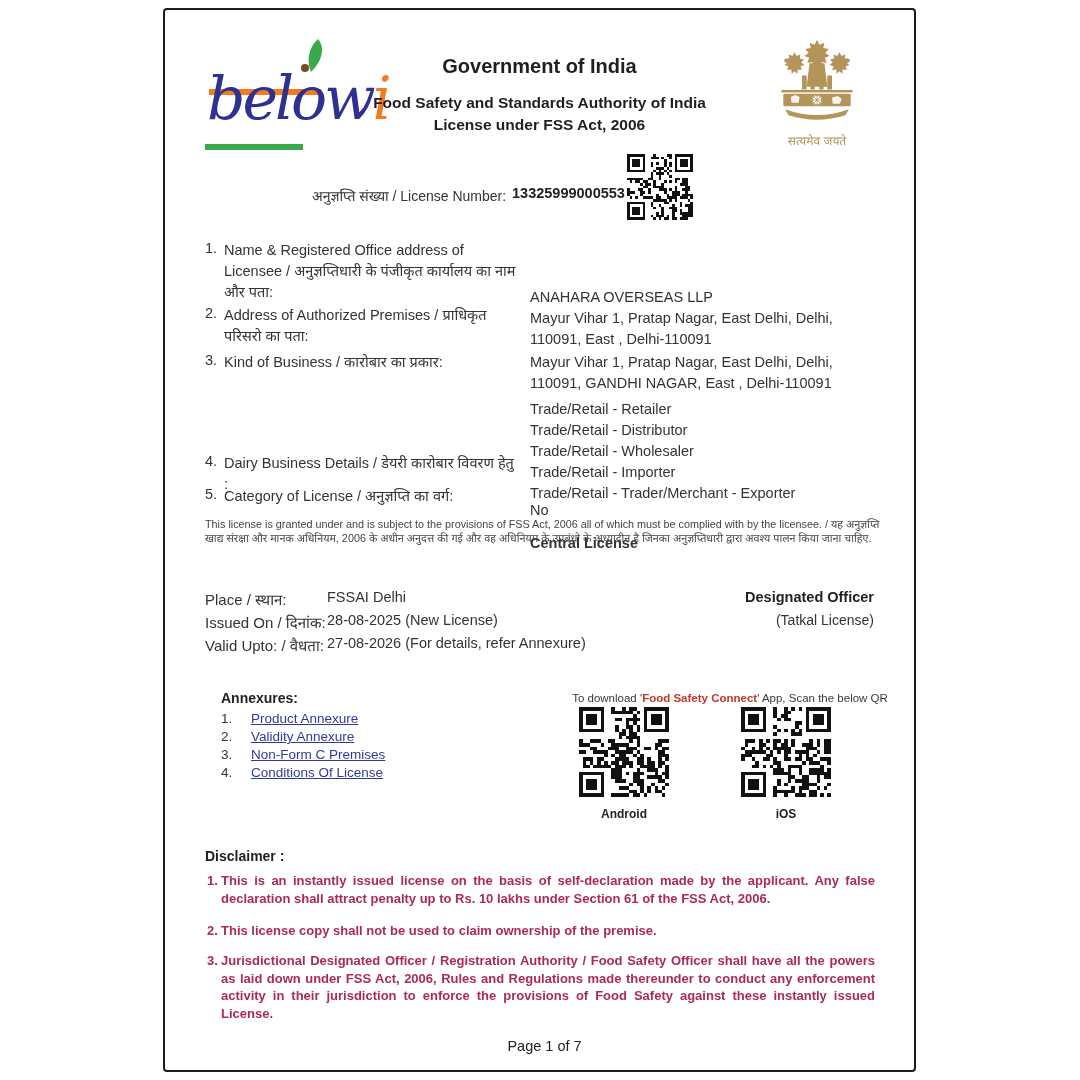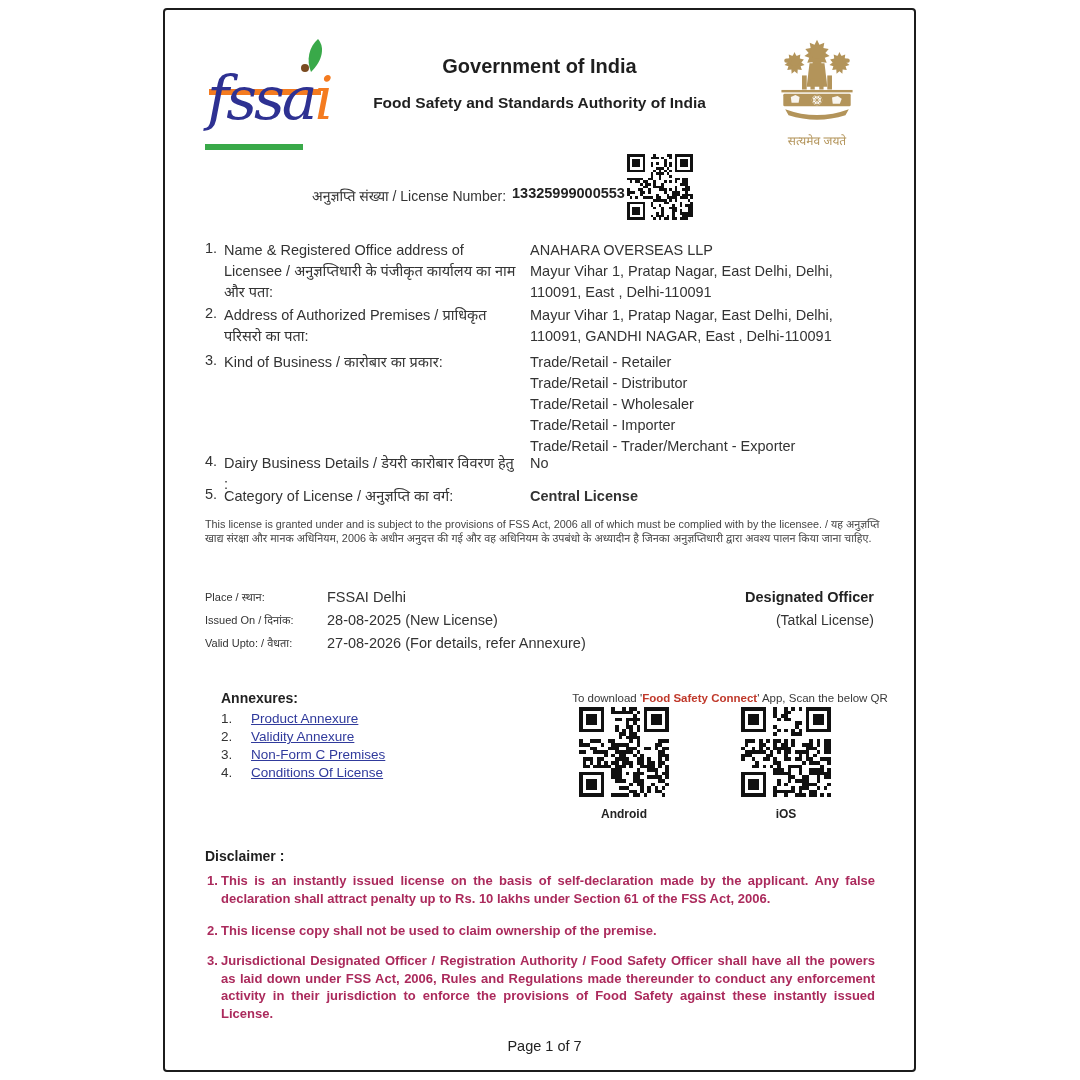--- a/index.html
+++ b/index.html
@@ -29,27 +29,27 @@
   .emblem .motto{font-size:12px;color:#b3945a;margin-top:2px;font-family:"Liberation Sans",sans-serif;}
 
   
   .lic-label{position:absolute;left:147px;top:176px;font-size:14px;color:#333;}
   .lic-value{position:absolute;left:347px;top:175px;font-size:14.5px;font-weight:bold;color:#222;}
   .lic-qr{position:absolute;left:462px;top:144px;width:66px;height:66px;}
 
   
   .frow .no{position:absolute;left:40px;width:18px;font-size:14.5px;color:#333;}
   .frow .lbl{position:absolute;left:59px;width:296px;font-size:14.5px;line-height:21px;color:#333;}
-  .frow .val{position:absolute;left:365px;width:345px;font-size:14.5px;line-height:21px;color:#333;white-space:pre-line;}
+  .frow .val{position:absolute;left:365px;width:345px;font-size:14.5px;line-height:21px;color:#333;white-space:pre-line;margin-top:47px;}
   .val-bold{font-weight:bold;color:#222;}
 
   .grant{position:absolute;left:40px;top:507px;width:678px;font-size:10.8px;line-height:14px;color:#444;}
 
   
-  .issue-row .k{position:absolute;left:40px;font-size:11px;color:#333;}
+  .issue-row .k{position:absolute;left:40px;font-size:15px;color:#333;}
   .issue-row .v{position:absolute;left:162px;font-size:14.5px;color:#333;}
   .officer{position:absolute;right:40px;top:579px;text-align:right;}
   .officer .t1{font-size:14.5px;font-weight:bold;color:#222;}
   .officer .t2{font-size:14px;color:#333;margin-top:7px;}
 
   
   .annex-title{position:absolute;left:56px;top:680px;font-size:14px;font-weight:bold;color:#222;}
   .annex-list{position:absolute;left:56px;top:700px;font-size:13.5px;line-height:18px;color:#333;}
   .annex-list .row{margin-bottom:0px;}
   .annex-list a{color:#303a9c;text-decoration:underline;cursor:pointer;margin-left:15px;}
@@ -73,31 +73,32 @@
 
   .footer{position:absolute;left:0;right:0;top:1028px;text-align:center;font-size:14.5px;color:#222;padding-left:10px;}
 </style>
 </head>
 <body>
 
 <div class="doc">
 
   <div class="logo">
     <div class="bar-o"></div>
-    <div class="word"><span>fssa</span><span class="i">i</span></div>
+    <div class="word"><span>below</span><span class="i">i</span></div>
     <div class="bar-g"></div>
     <svg class="leaf" viewBox="0 0 30 38">
       <path d="M21,1 C28,9 26,22 14,34 C9,22 12,9 21,1 Z" fill="#39a949"></path>
       <circle cx="8" cy="30" r="4" fill="#7a4b21"></circle>
     </svg>
   </div>
 
   <div class="titles">
     <div class="t-gov">Government of India</div>
     <div class="t-auth">Food Safety and Standards Authority of India</div>
+    <div class="t-act">License under FSS Act, 2006</div>
   </div>
 
   <div class="emblem">
     <svg viewBox="0 0 100 94" width="100" height="88">
       <g fill="#b3945a">
         <path d="M50,2 l2.6,5.2 5.2,-2.1 -1,5.7 5.7,1 -3.6,4.2 4.6,3.1 -5.2,2.1 2.1,5.2 -5.7,-0.5 0,5.7 -4.7,-3.1 -4.7,3.1 0,-5.7 -5.7,0.5 2.1,-5.2 -5.2,-2.1 4.6,-3.1 -3.6,-4.2 5.7,-1 -1,-5.7 5.2,2.1 z"></path>
         <circle cx="50" cy="15" r="7.2"></circle>
         <path d="M26,15 l2,4.2 4.2,-1.6 -0.6,4.4 4.4,0.9 -2.7,3.3 3.4,2.6 -4.2,1.3 1.3,4.2 -4.4,-0.6 -0.3,4.4 -3.1,-2.7 -3.1,2.7 -0.3,-4.4 -4.4,0.6 1.3,-4.2 -4.2,-1.3 3.4,-2.6 -2.7,-3.3 4.4,-0.9 -0.6,-4.4 4.2,1.6 z"></path>
         <circle cx="26" cy="24" r="5.6"></circle>
         <rect x="15" y="22" width="8" height="4.4" rx="2.2"></rect>

